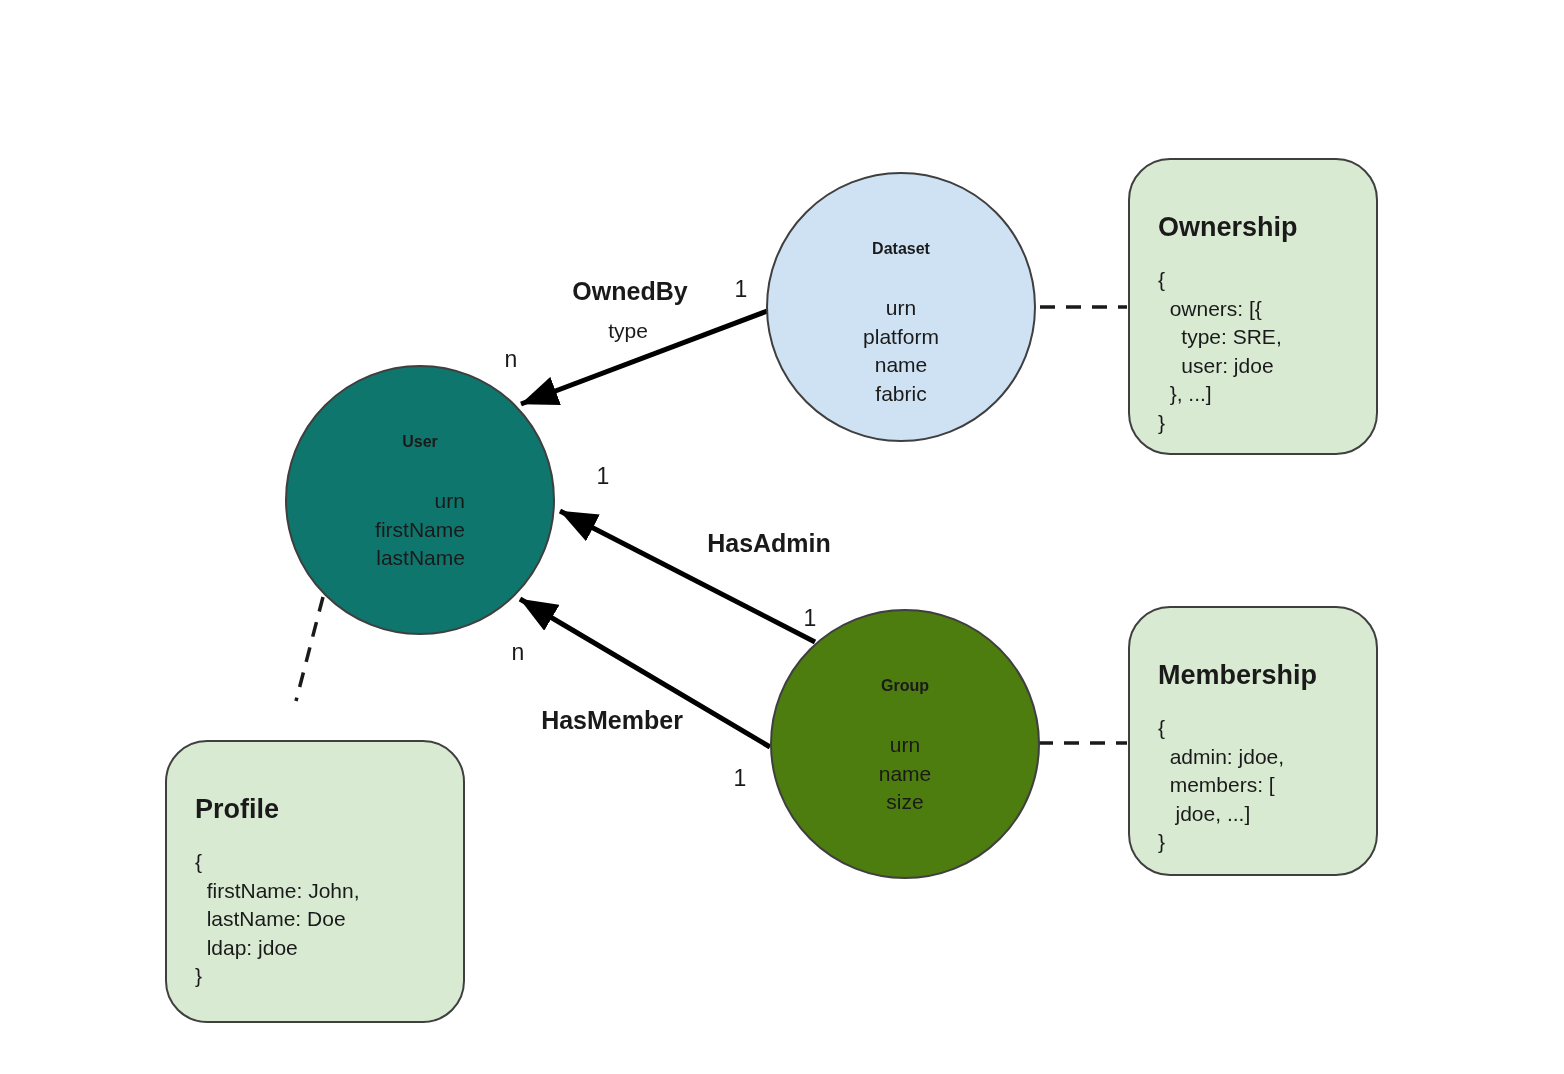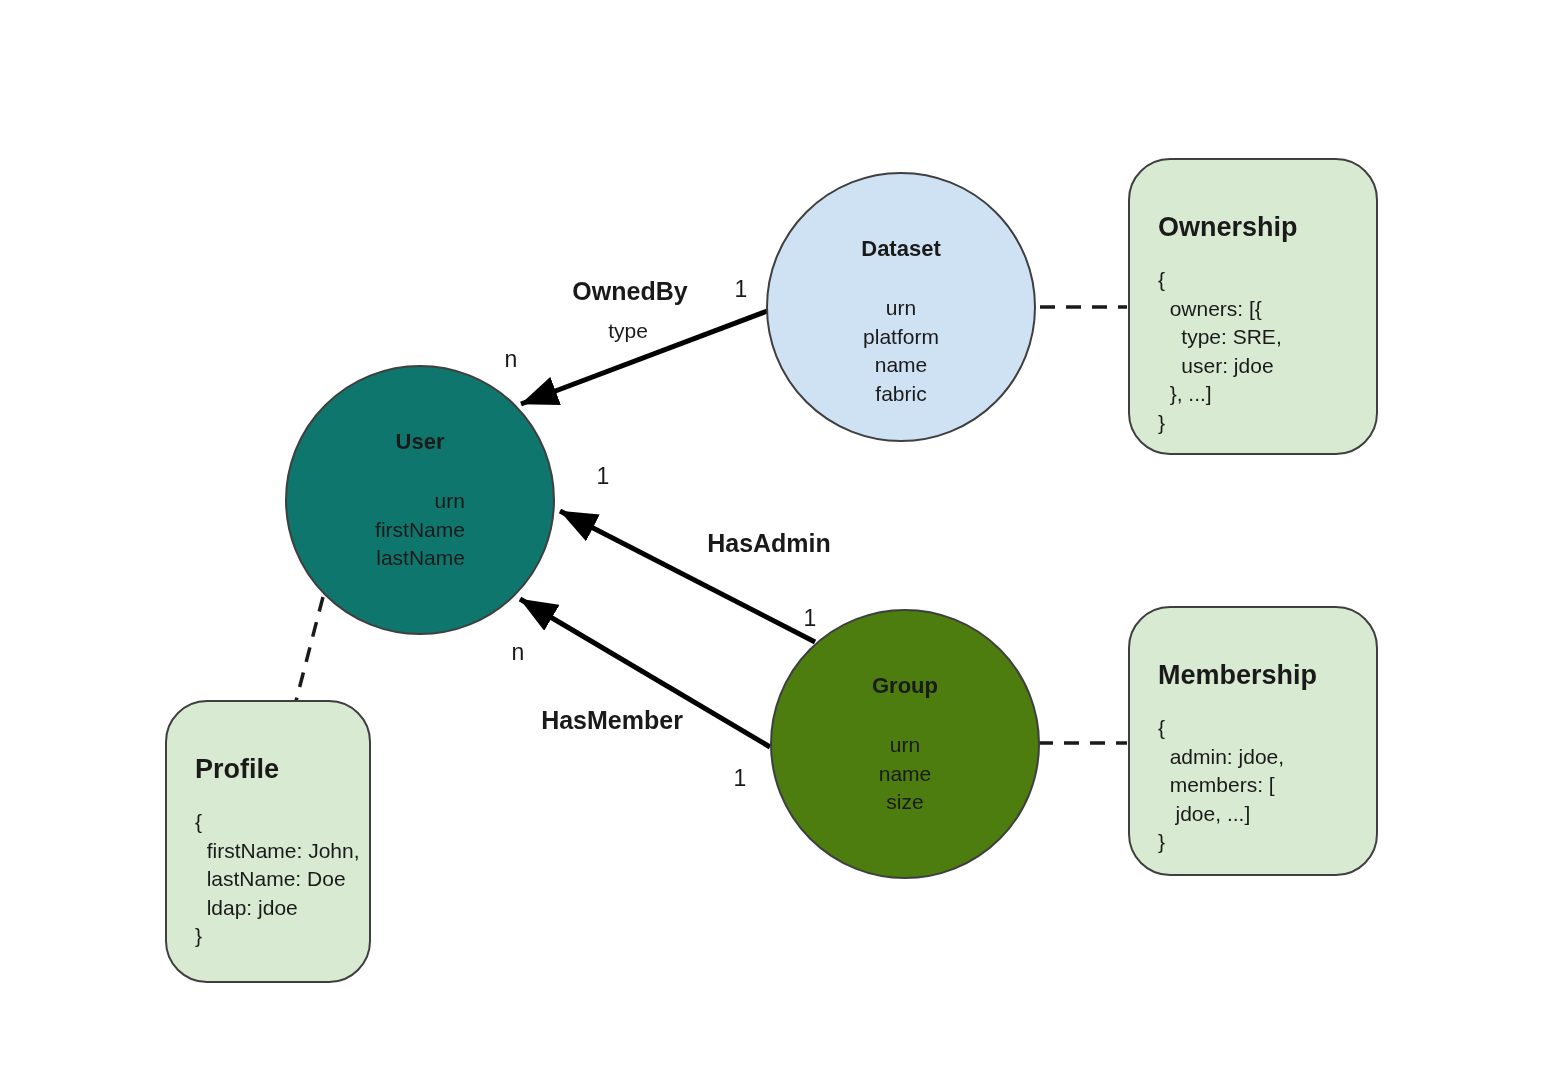--- a/index.html
+++ b/index.html
@@ -29,21 +29,21 @@
     border-radius: 50%;
     border: 2.5px solid #3f3f3f;
     box-sizing: border-box;
     display: flex;
     flex-direction: column;
     align-items: center;
     padding-top: 60px;
     text-align: center;
   }
   .entity-title {
-    font-size: 22px;
+    font-size: 16px;
     font-weight: bold;
     line-height: 30px;
     margin-bottom: 30px;
   }
   .entity-attrs .attr {
     font-size: 21px;
     line-height: 28.5px;
   }
   
   .aspect {
@@ -151,21 +151,21 @@
     <div class="aspect-title">Membership</div>
     <div class="code">
       <div class="code-line">{</div>
       <div class="code-line">  admin: jdoe,</div>
       <div class="code-line">  members: [</div>
       <div class="code-line">   jdoe, ...]</div>
       <div class="code-line">}</div>
     </div>
   </div>
 
-  <div class="aspect" style="left: 165px; top: 700px; width: 206px; height: 283px; background-color: rgb(217, 234, 211);">
+  <div class="aspect" style="left: 165px; top: 740px; width: 300px; height: 283px; background-color: rgb(217, 234, 211);">
     <div class="aspect-title">Profile</div>
     <div class="code">
       <div class="code-line">{</div>
       <div class="code-line">  firstName: John,</div>
       <div class="code-line">  lastName: Doe</div>
       <div class="code-line">  ldap: jdoe</div>
       <div class="code-line">}</div>
     </div>
   </div>
 

